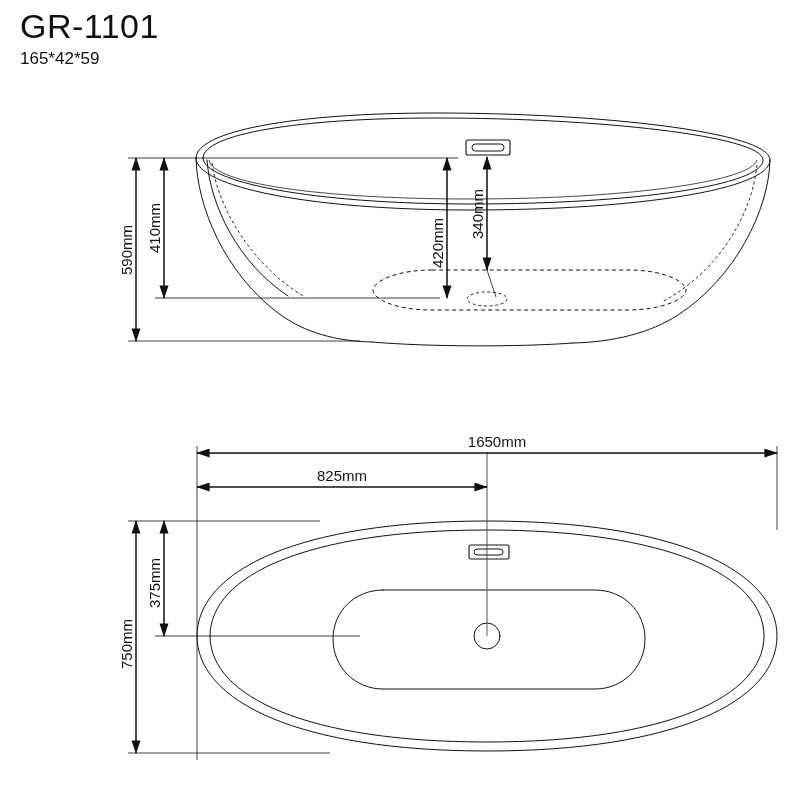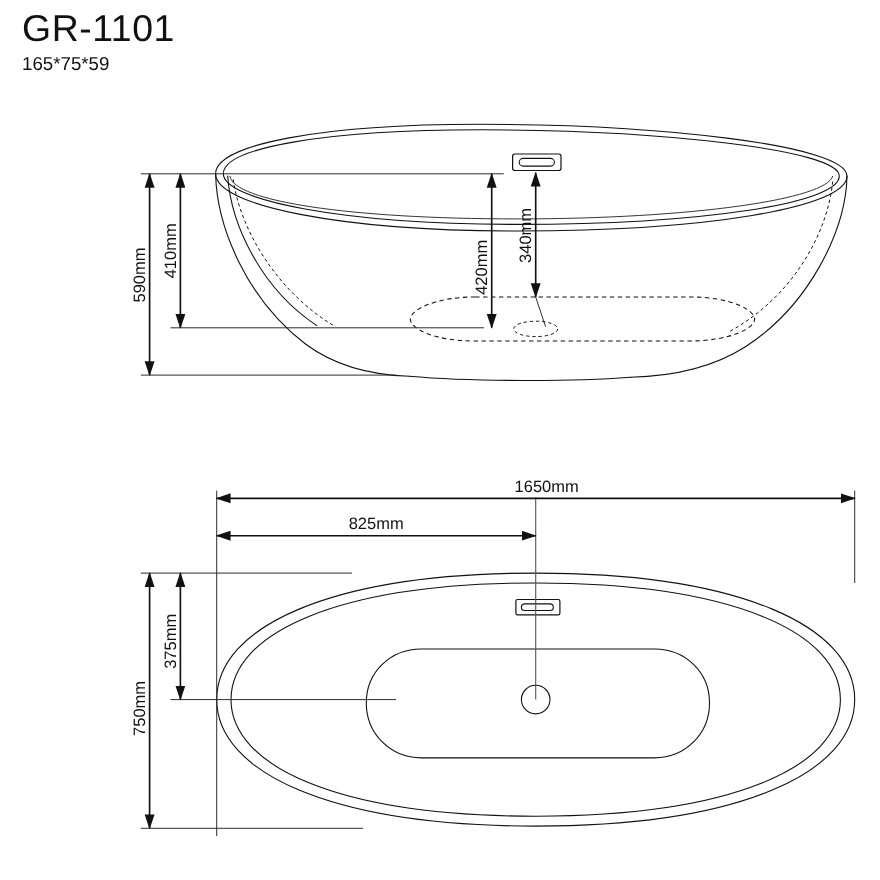--- a/index.html
+++ b/index.html
@@ -111,21 +111,21 @@
     stroke-width: 1;
   }
 </style>
 </head>
 <body>
 
 <div id="sheet">
 
   <div class="title-block">
     <div class="model">GR-1101</div>
-    <div class="size">165*75*59</div>
+    <div class="size">165*42*59</div>
   </div>
 
   <svg id="drawing" viewBox="0 0 800 800">
     <defs>
       <marker id="arrowEnd" markerWidth="9" markerHeight="9" refX="8.4" refY="3" orient="auto" markerUnits="strokeWidth">
         <path d="M0,0 L9,3 L0,6 z" fill="#111111"></path>
       </marker>
       <marker id="arrowStart" markerWidth="9" markerHeight="9" refX="0.6" refY="3" orient="auto" markerUnits="strokeWidth">
         <path d="M9,0 L0,3 L9,6 z" fill="#111111"></path>
       </marker>

